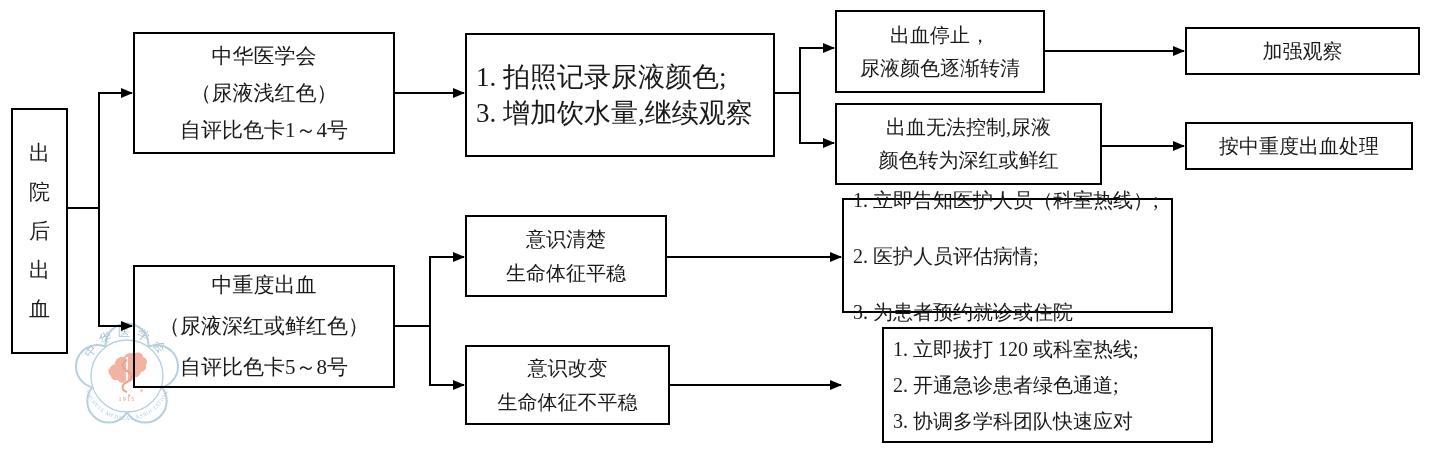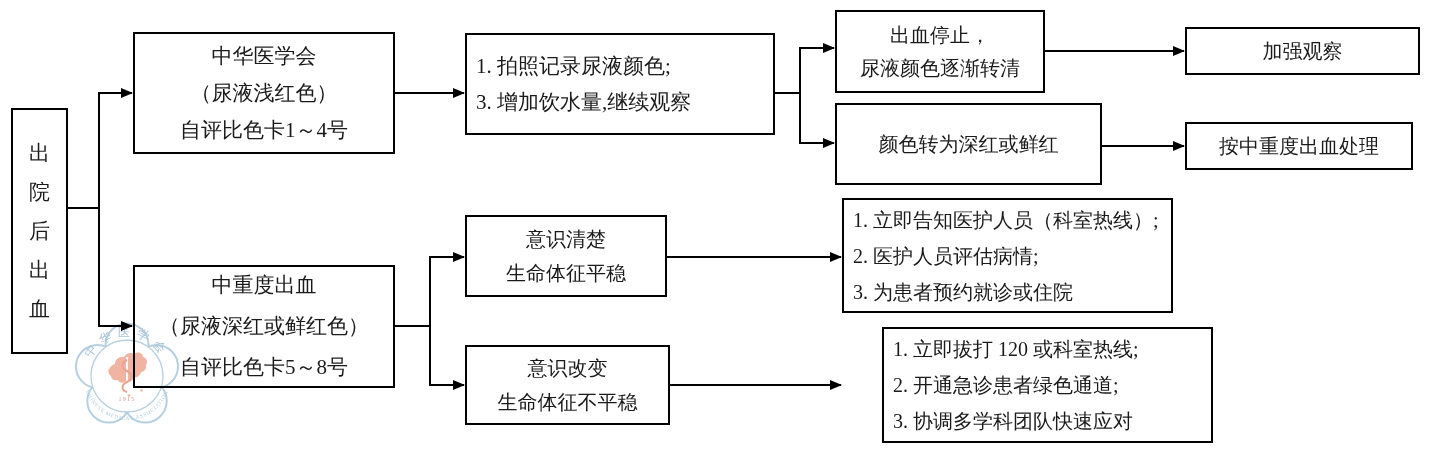--- a/index.html
+++ b/index.html
@@ -12,28 +12,28 @@
     position:absolute;border:2px solid #000;box-sizing:border-box;
     display:flex;flex-direction:column;justify-content:center;
     font-size:20px;line-height:36px;background:transparent;z-index:2;
   }
   .center{align-items:center;text-align:center;}
   .listbox{padding:0 4px 0 9px;text-align:left;}
   .ln{white-space:nowrap;}
   .vtext{width:1em;font-size:21px;line-height:39px;word-break:break-all;text-align:center;}
   #b-root{left:11px;top:108px;width:57px;height:246px;}
   #b-mild{left:133px;top:32px;width:262px;height:122px;line-height:37px;font-size:21px;}
-  #b-mild-actions{left:465px;top:33px;width:310px;height:102px;font-size:21px;}
+  #b-mild-actions{left:465px;top:33px;width:310px;height:124px;font-size:27px;}
   #b-stop{left:835px;top:10px;width:210px;height:83px;line-height:33px;}
   #b-observe{left:1185px;top:27px;width:235px;height:48px;align-items:center;}
   #b-uncontrolled{left:835px;top:103px;width:267px;height:82px;line-height:33px;}
   #b-treat{left:1185px;top:122px;width:228px;height:48px;}
   #b-severe{left:133px;top:265px;width:262px;height:123px;line-height:37px;font-size:21px;justify-content:space-between;}
   #b-conscious{left:465px;top:215px;width:202px;height:82px;line-height:34px;}
-  #b-conscious-actions{left:842px;top:198px;width:331px;height:115px;}
+  #b-conscious-actions{left:842px;top:198px;width:331px;height:115px;gap:20px;}
   #b-altered{left:465px;top:345px;width:205px;height:80px;line-height:34px;}
   #b-altered-actions{left:842px;top:327px;width:331px;height:116px;margin-left:40px;}
   svg text{font-family:"Liberation Serif","DejaVu Serif",serif;}
 </style>
 </head>
 <body>
 
 <div class="canvas">
 
   <svg class="layer" style="left:72px;top:321px;z-index:0;" width="110" height="110" viewBox="0 0 110 110" xmlns="http://www.w3.org/2000/svg">
@@ -110,20 +110,21 @@
   <div class="box center" id="b-stop">
     <div class="ln">出血停止，</div>
     <div class="ln">尿液颜色逐渐转清</div>
   </div>
 
   <div class="box center" id="b-observe">
     <div class="ln">加强观察</div>
   </div>
 
   <div class="box center" id="b-uncontrolled">
+    <div class="ln">出血无法控制,尿液</div>
     <div class="ln">颜色转为深红或鲜红</div>
   </div>
 
   <div class="box center" id="b-treat">
     <div class="ln">按中重度出血处理</div>
   </div>
 
   <div class="box center" id="b-severe">
     <div class="ln">中重度出血</div>
     <div class="ln">（尿液深红或鲜红色）</div>

